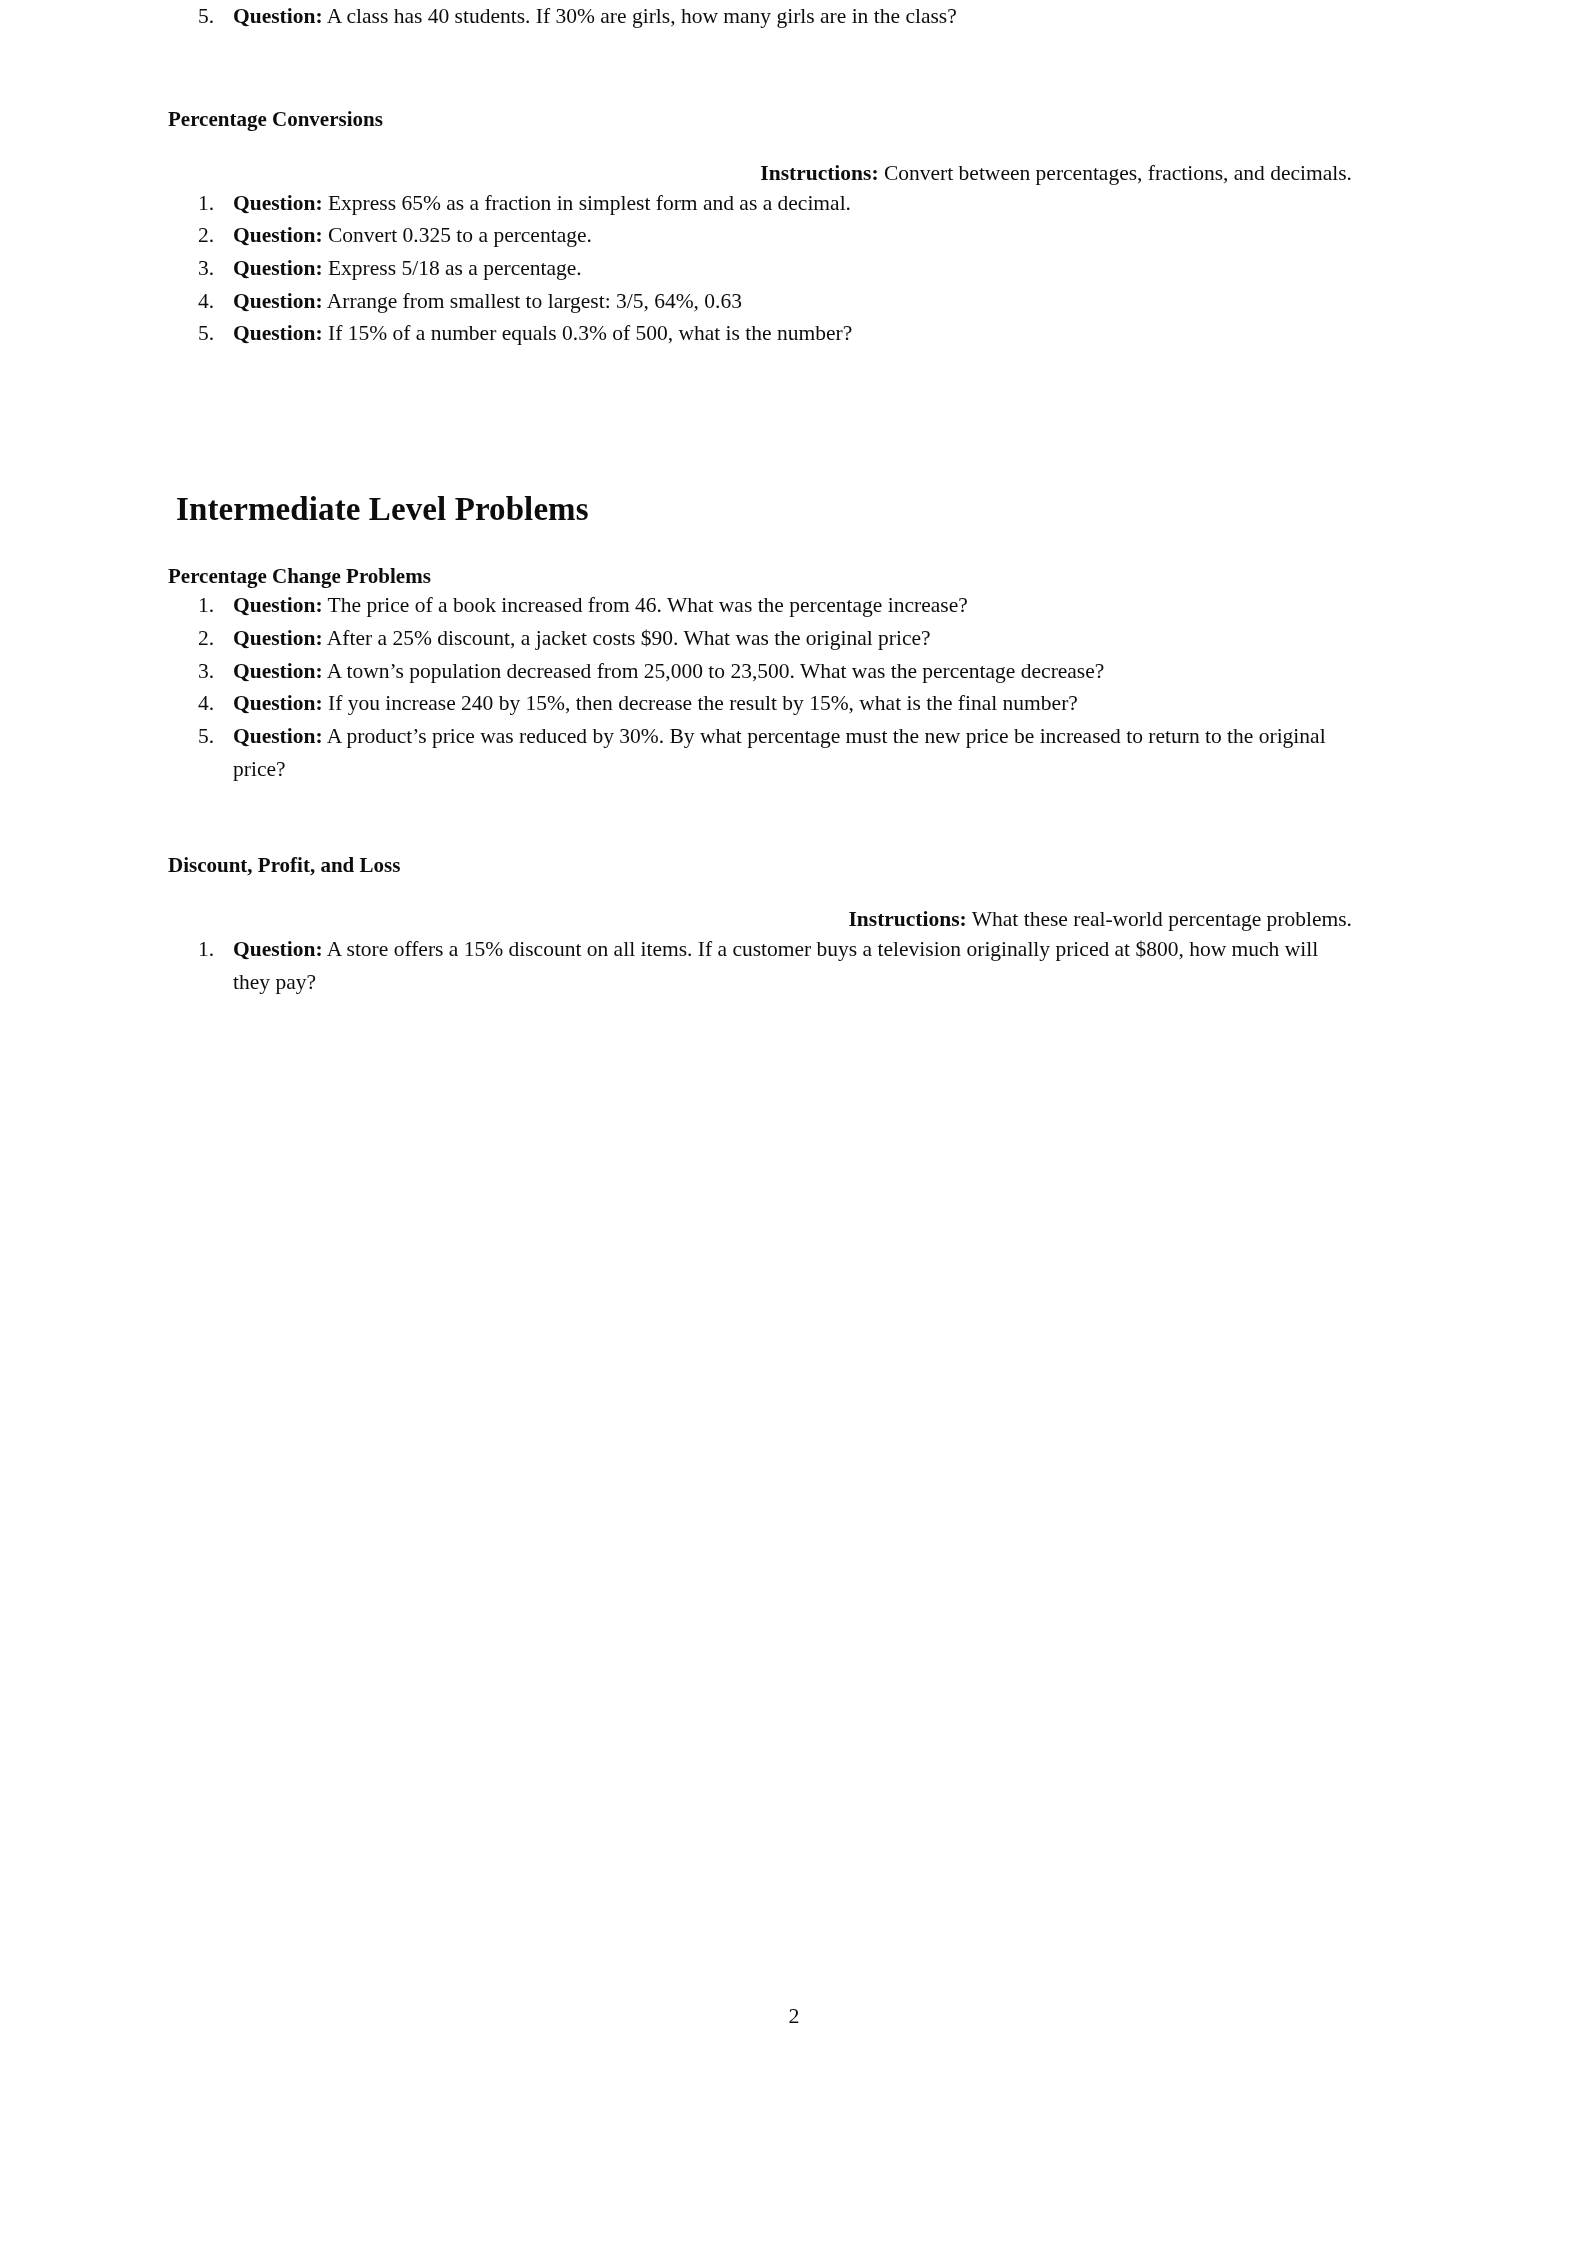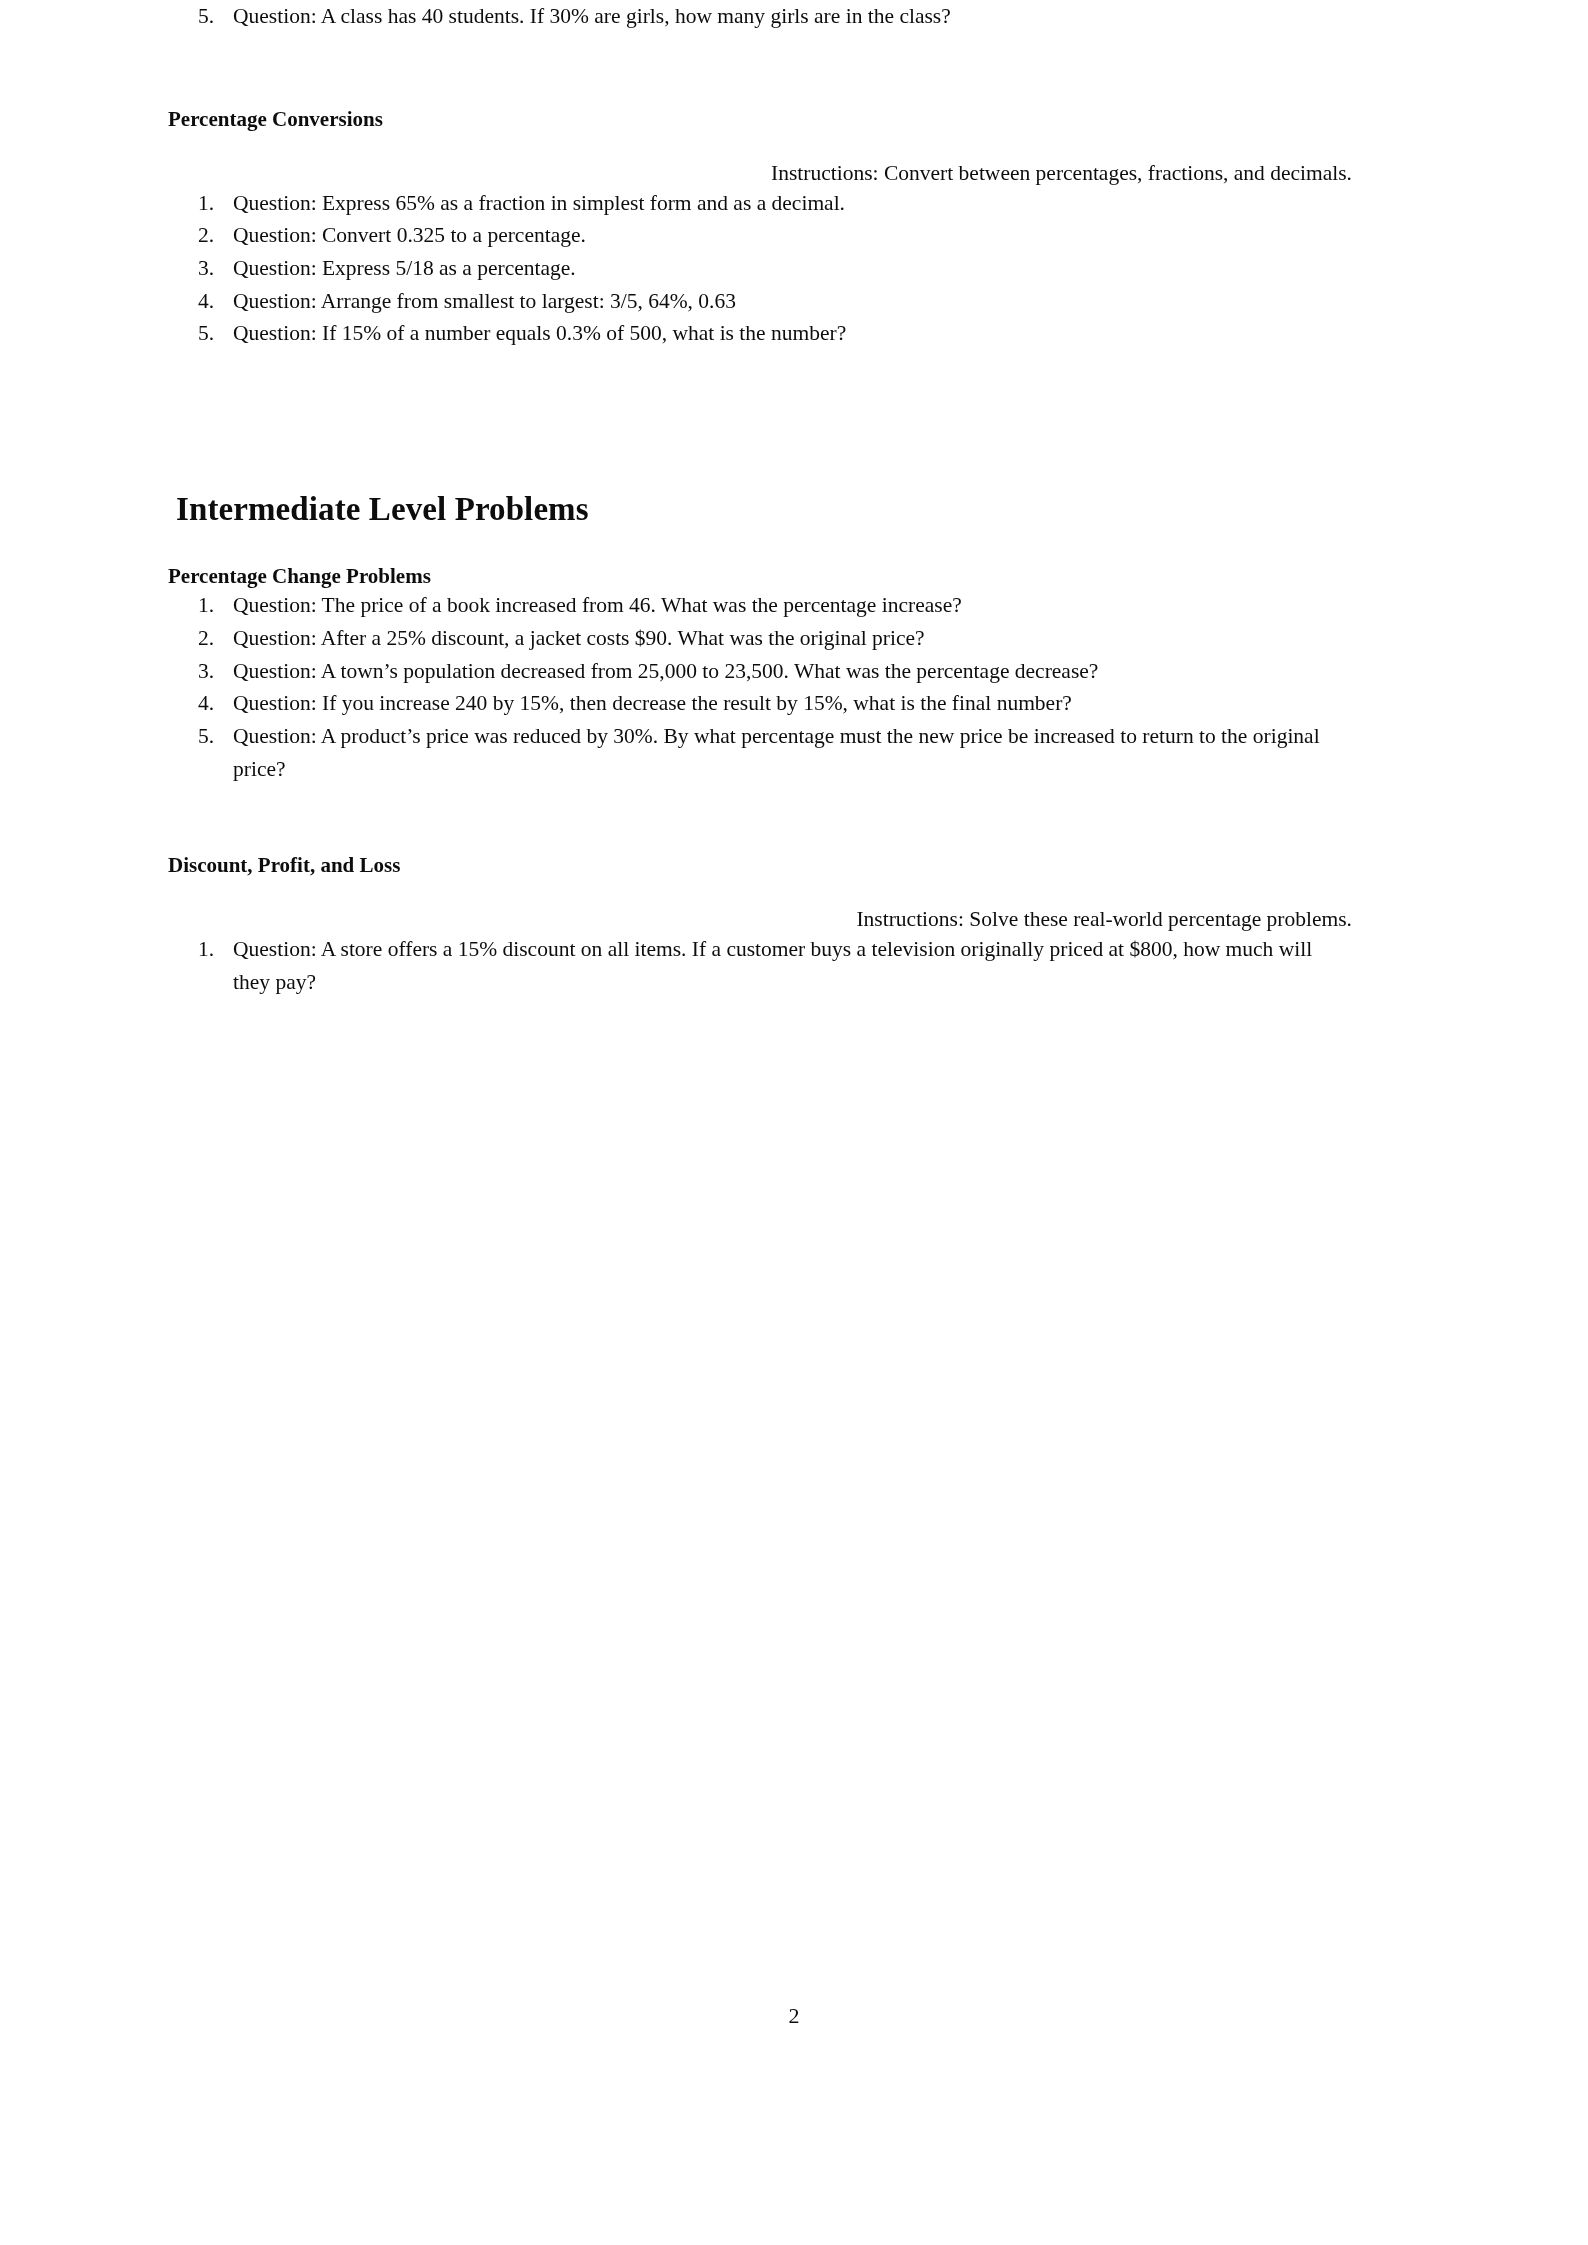--- a/index.html
+++ b/index.html
@@ -41,21 +41,21 @@
     line-height: 1.2;
     margin: 0;
   }
   .para {
     font-size: 21.5px;
     line-height: 1.25;
     margin: 0;
   }
   .para .lbl,
   .qitem .lbl {
-    font-weight: normal;
+    font-weight: bold;
   }
 
   
   ol.qlist {
     list-style: none;
     margin: 0;
     padding: 0;
   }
   ol.qlist > li.qitem {
     position: relative;
@@ -160,21 +160,21 @@
         </li>
         <li class="qitem gap-afteritem">
           <span class="num">5.</span>
           <span class="qtext"><span class="lbl">Question:</span> <span>A product’s price was reduced by 30%. By what percentage must the new price be increased to return to the original price?</span></span>
         </li>
       </ol>
     </div>
 
     <div class="gap-listtosec">
       <h2 class="h2">Discount, Profit, and Loss</h2>
-      <p class="para gap-headtoins"><span class="lbl">Instructions:</span> <span>Solve these real-world percentage problems.</span></p>
+      <p class="para gap-headtoins"><span class="lbl">Instructions:</span> <span>What these real-world percentage problems.</span></p>
       <ol class="qlist gap-instolist">
         <li class="qitem">
           <span class="num">1.</span>
           <span class="qtext"><span class="lbl">Question:</span> <span>A store offers a 15% discount on all items. If a customer buys a television originally priced at $800, how much will they pay?</span></span>
         </li>
       </ol>
     </div>
 
   </div>
 

